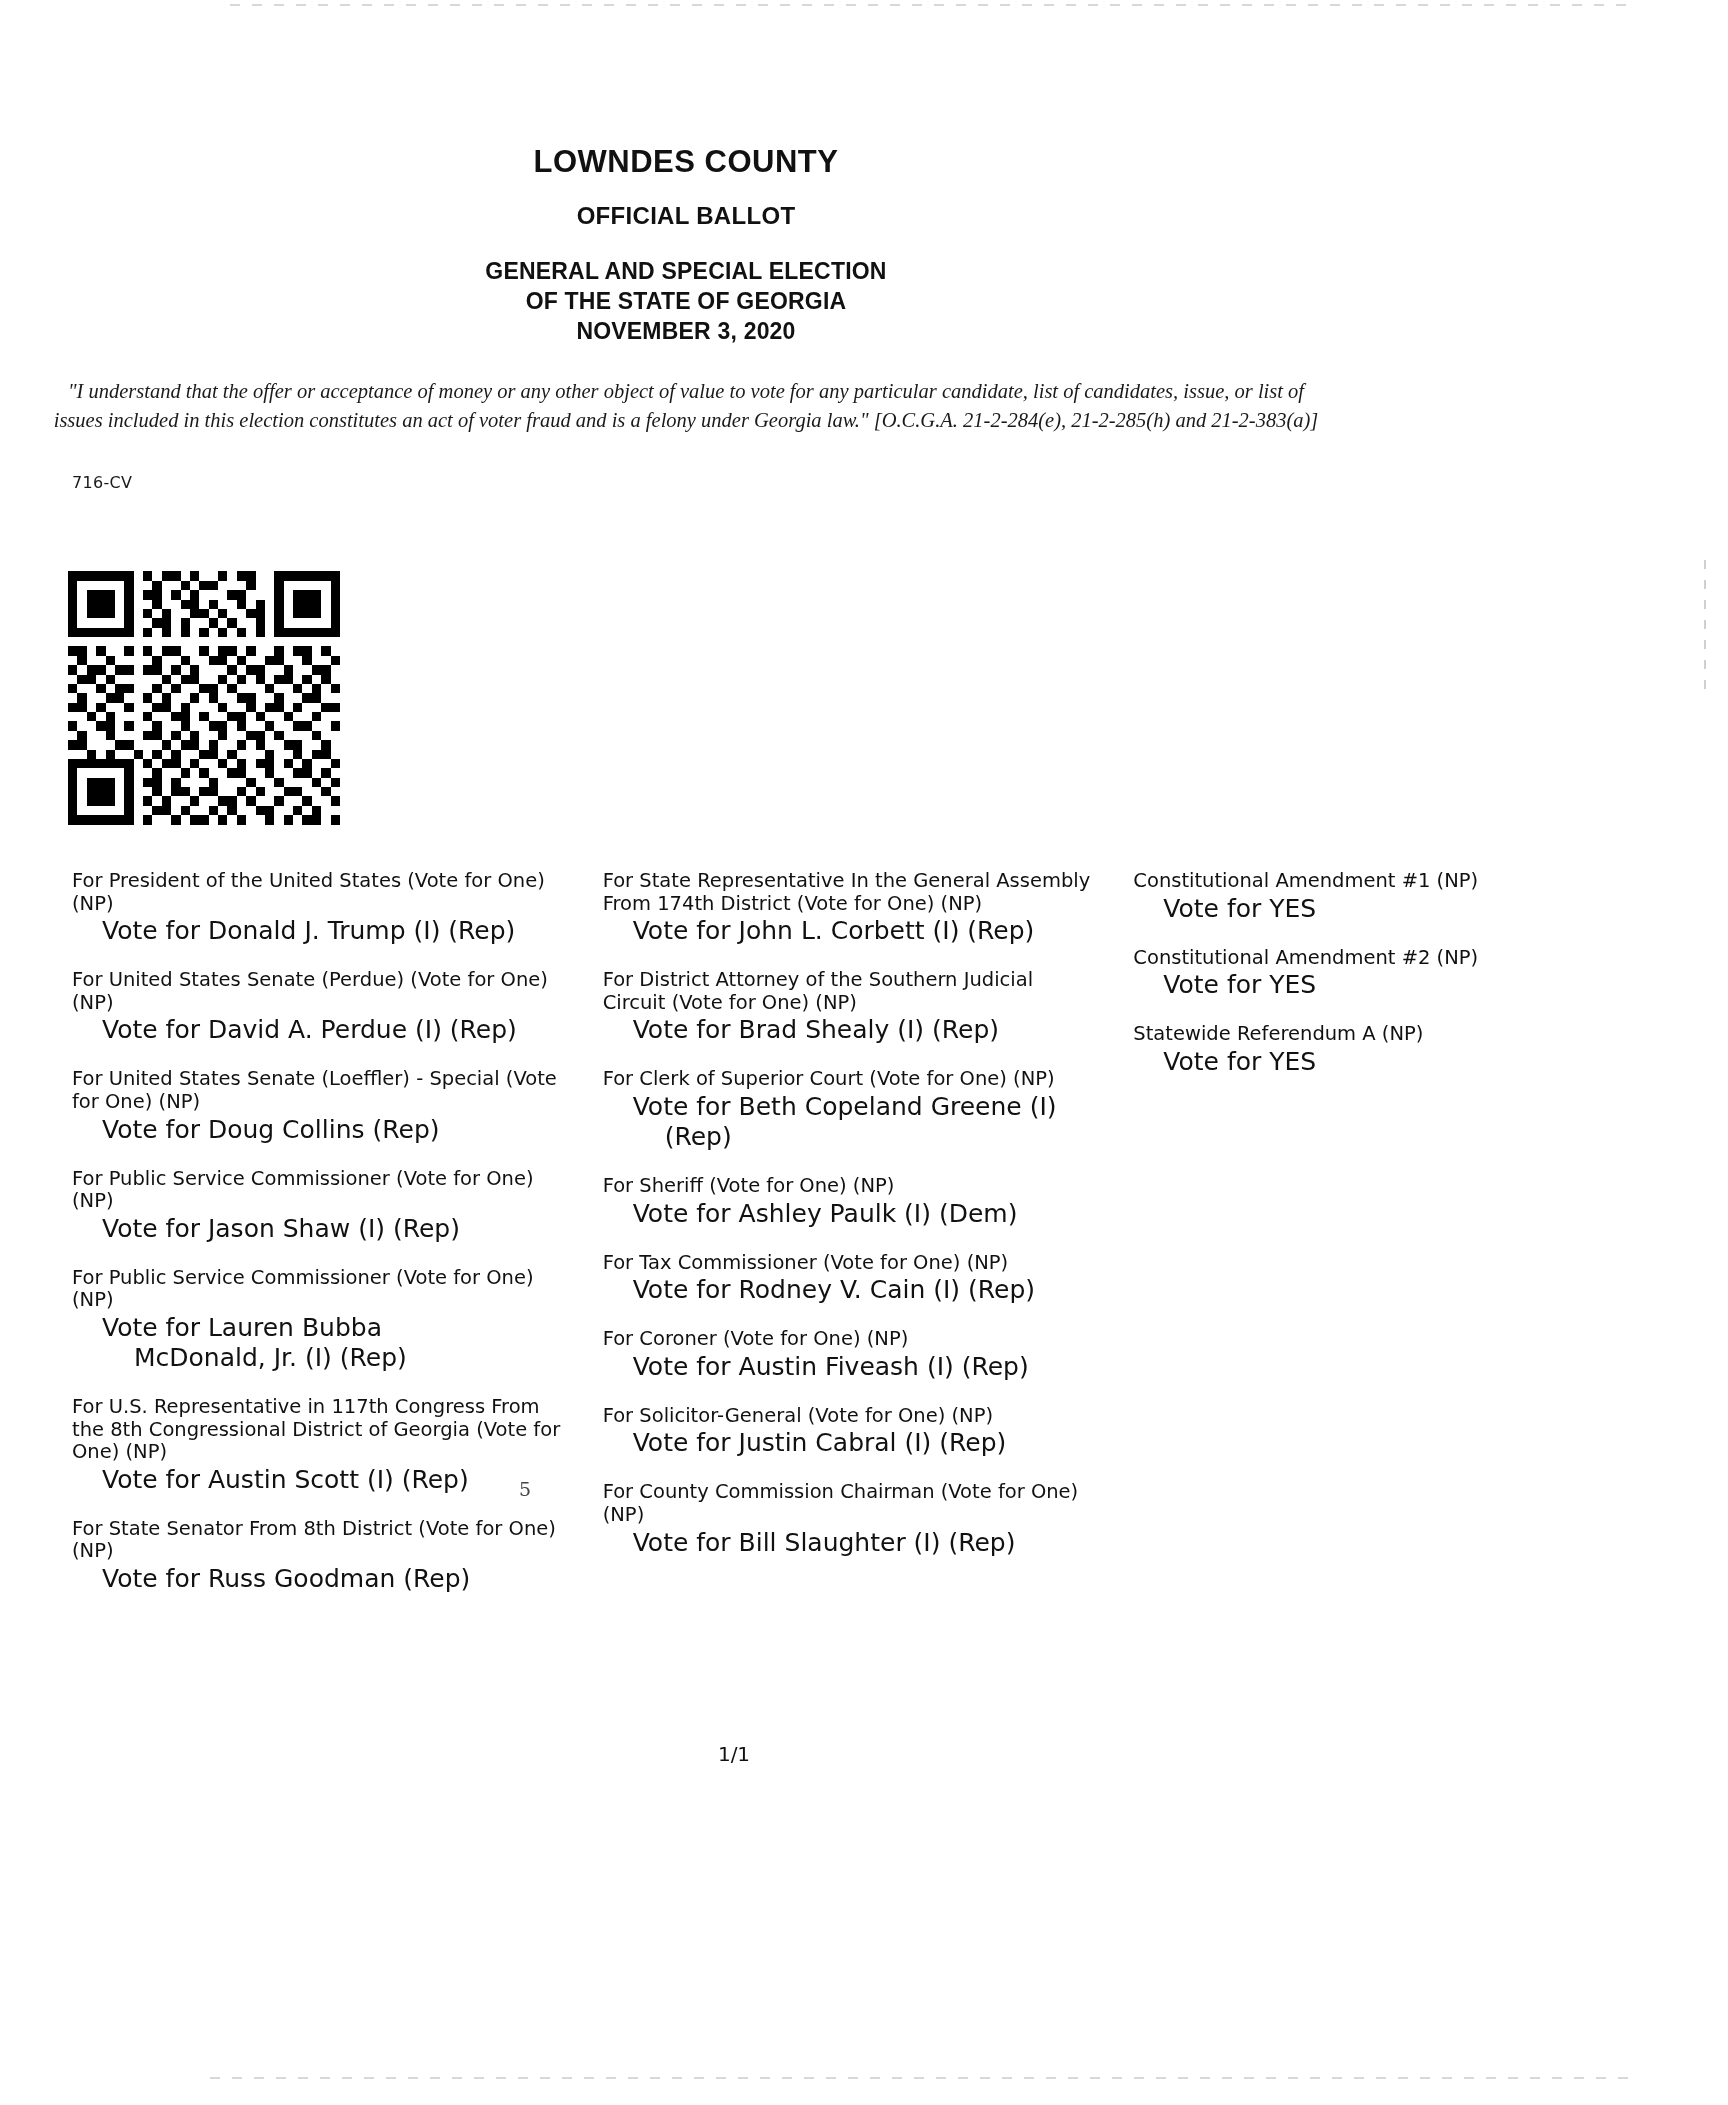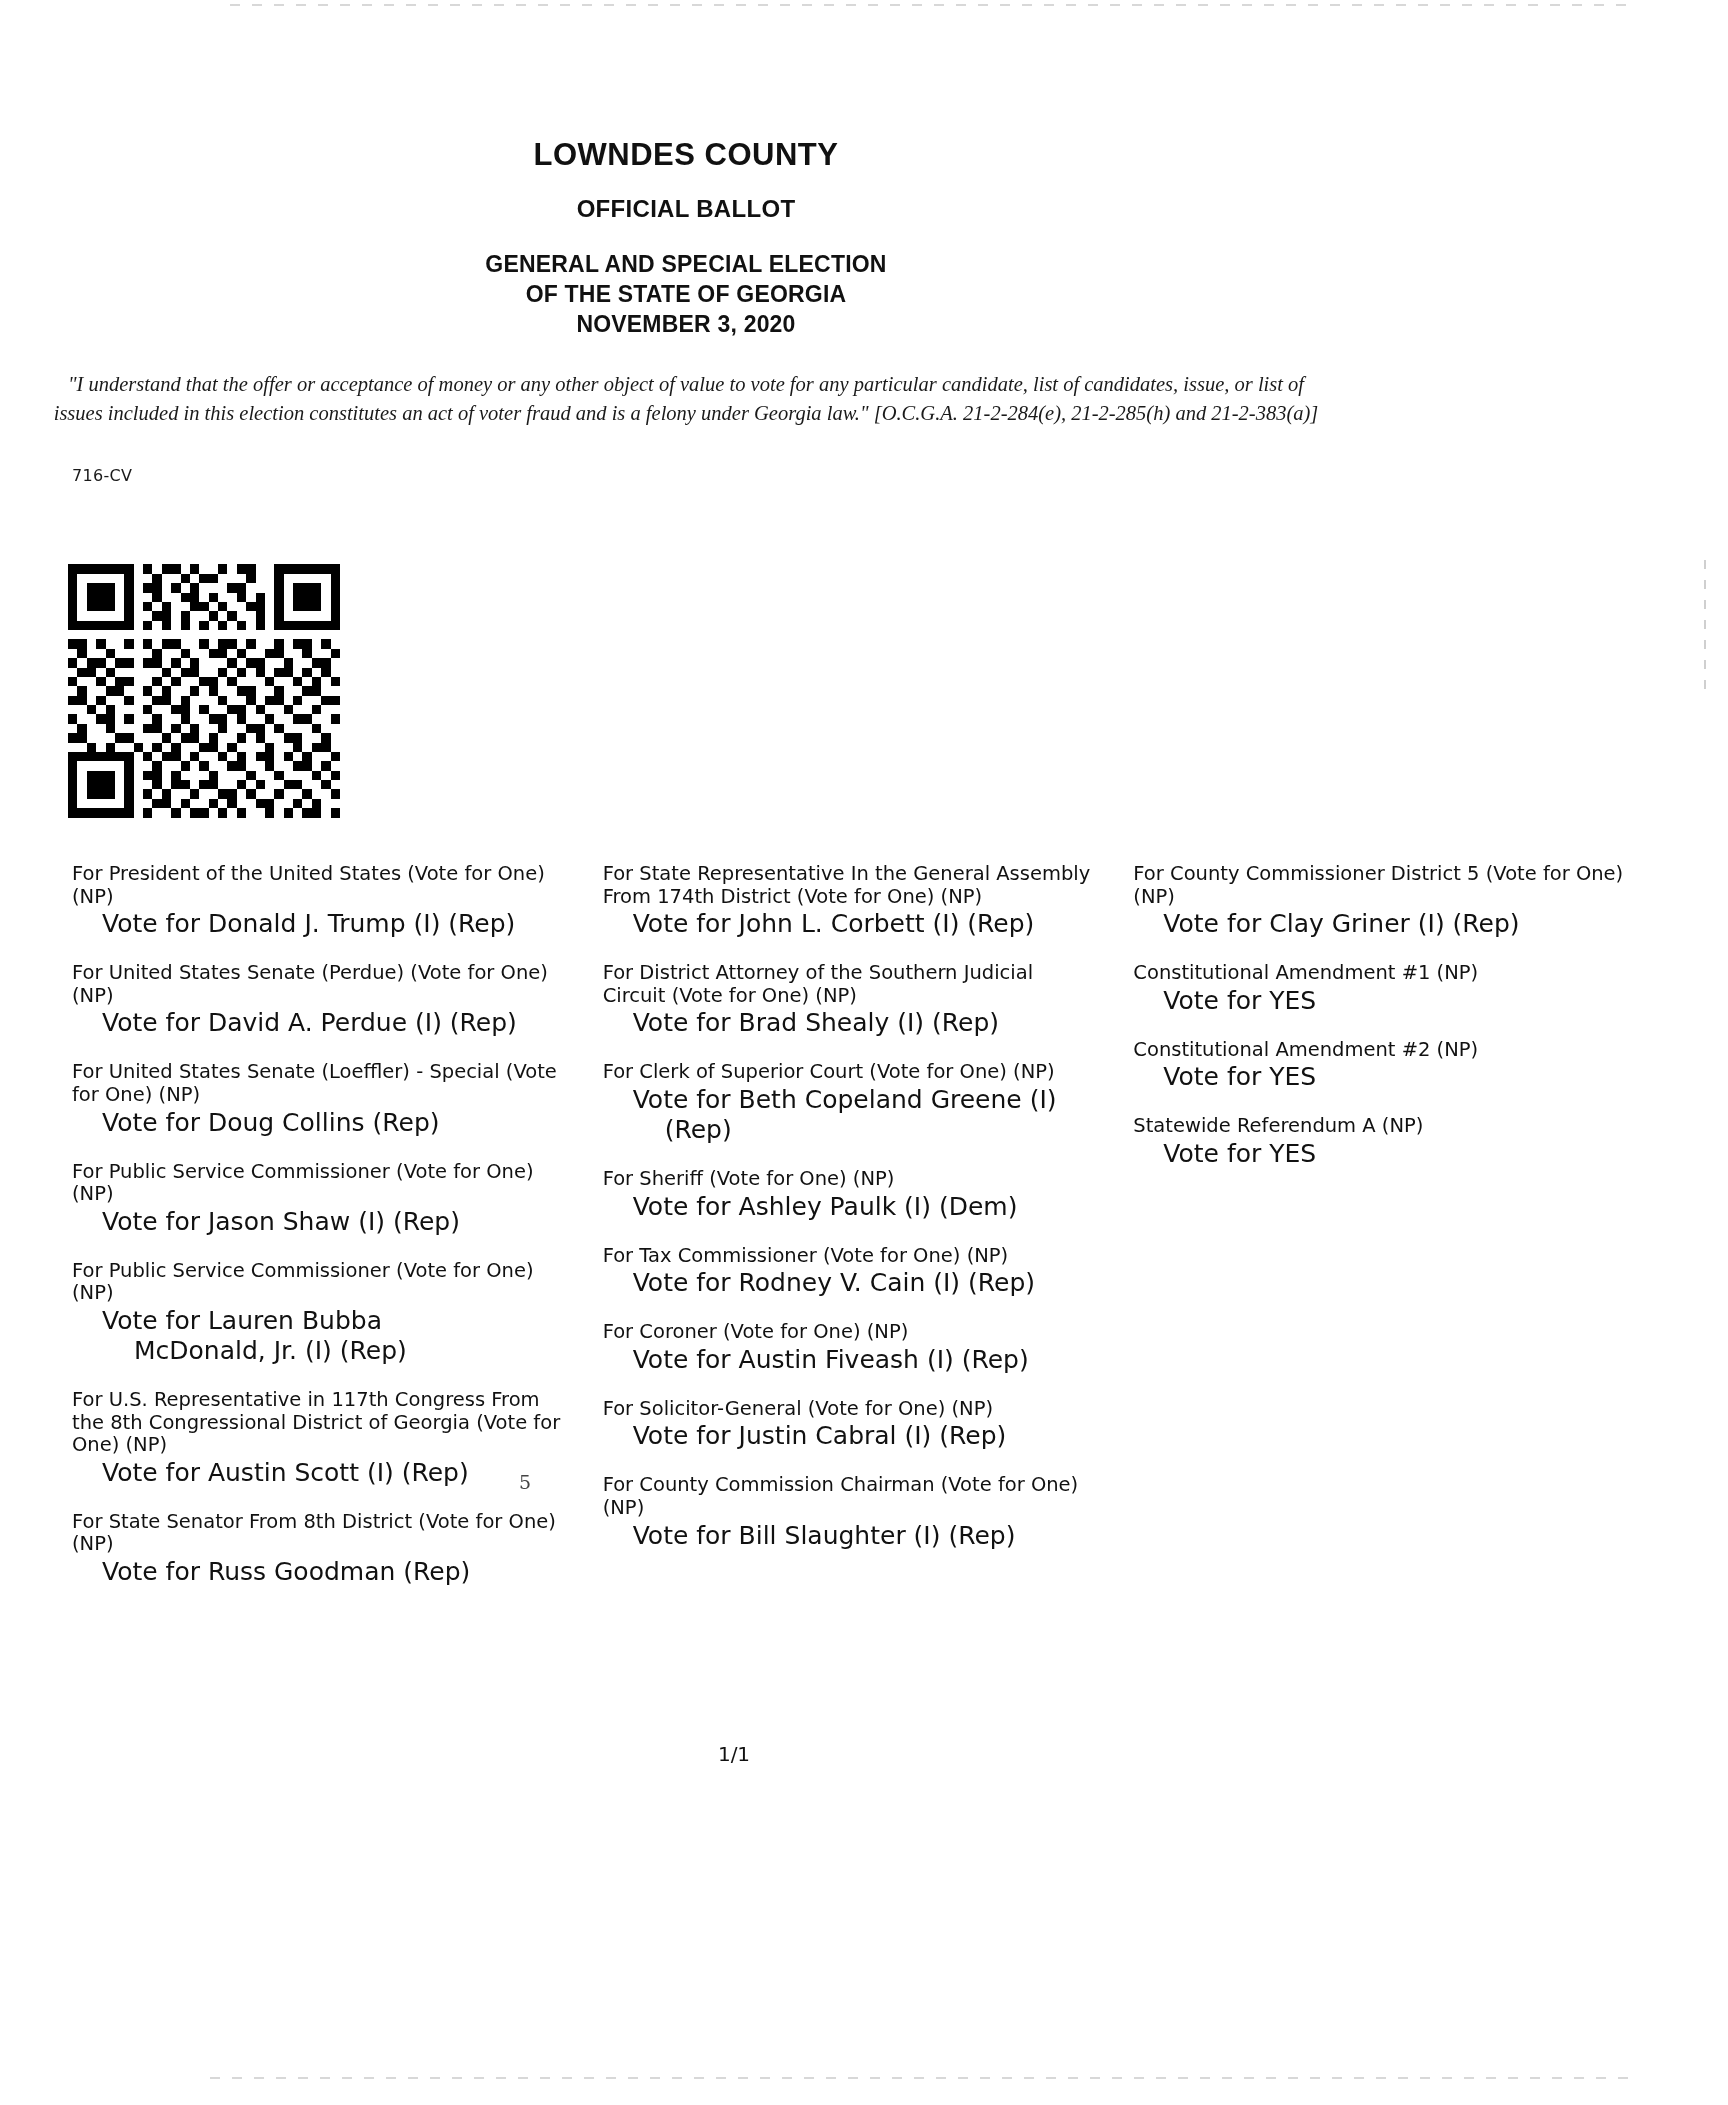--- a/index.html
+++ b/index.html
@@ -32,21 +32,21 @@
   .edge-bottom { bottom: 26px; left: 210px; width: 1430px; height: 2px; }
   .edge-right {
     position: absolute;
     right: 22px; top: 560px; width: 2px; height: 140px;
     background: repeating-linear-gradient(to bottom, #b0b0b0 0 9px, transparent 9px 20px);
     opacity: .6;
   }
 
   .content {
     position: absolute;
-    left: 0; top: 11px;
+    left: 0; top: 18px;
     width: 1372px;
   }
 
   .hdr {
     text-align: center;
     font-family: "Liberation Sans", sans-serif;
     font-weight: bold;
     color: #111;
   }
   .hdr-county {
@@ -485,24 +485,20 @@
           <div class="choice">Vote for Justin Cabral (I) (Rep)</div>
         </div>
         <div class="contest">
           <div class="contest-title">For County Commission Chairman  (Vote for One) (NP)</div>
           <div class="choice">Vote for Bill Slaughter (I) (Rep)</div>
         </div>
       </div>
 
       <div class="col">
         <div class="contest">
-          <div class="contest-title">For County Commissioner District 5  (Vote for One) (NP)</div>
-          <div class="choice">Vote for Clay Griner (I) (Rep)</div>
-        </div>
-        <div class="contest">
           <div class="contest-title">Constitutional Amendment #1 (NP)</div>
           <div class="choice">Vote for YES</div>
         </div>
         <div class="contest">
           <div class="contest-title">Constitutional Amendment #2 (NP)</div>
           <div class="choice">Vote for YES</div>
         </div>
         <div class="contest">
           <div class="contest-title">Statewide Referendum A (NP)</div>
           <div class="choice">Vote for YES</div>

